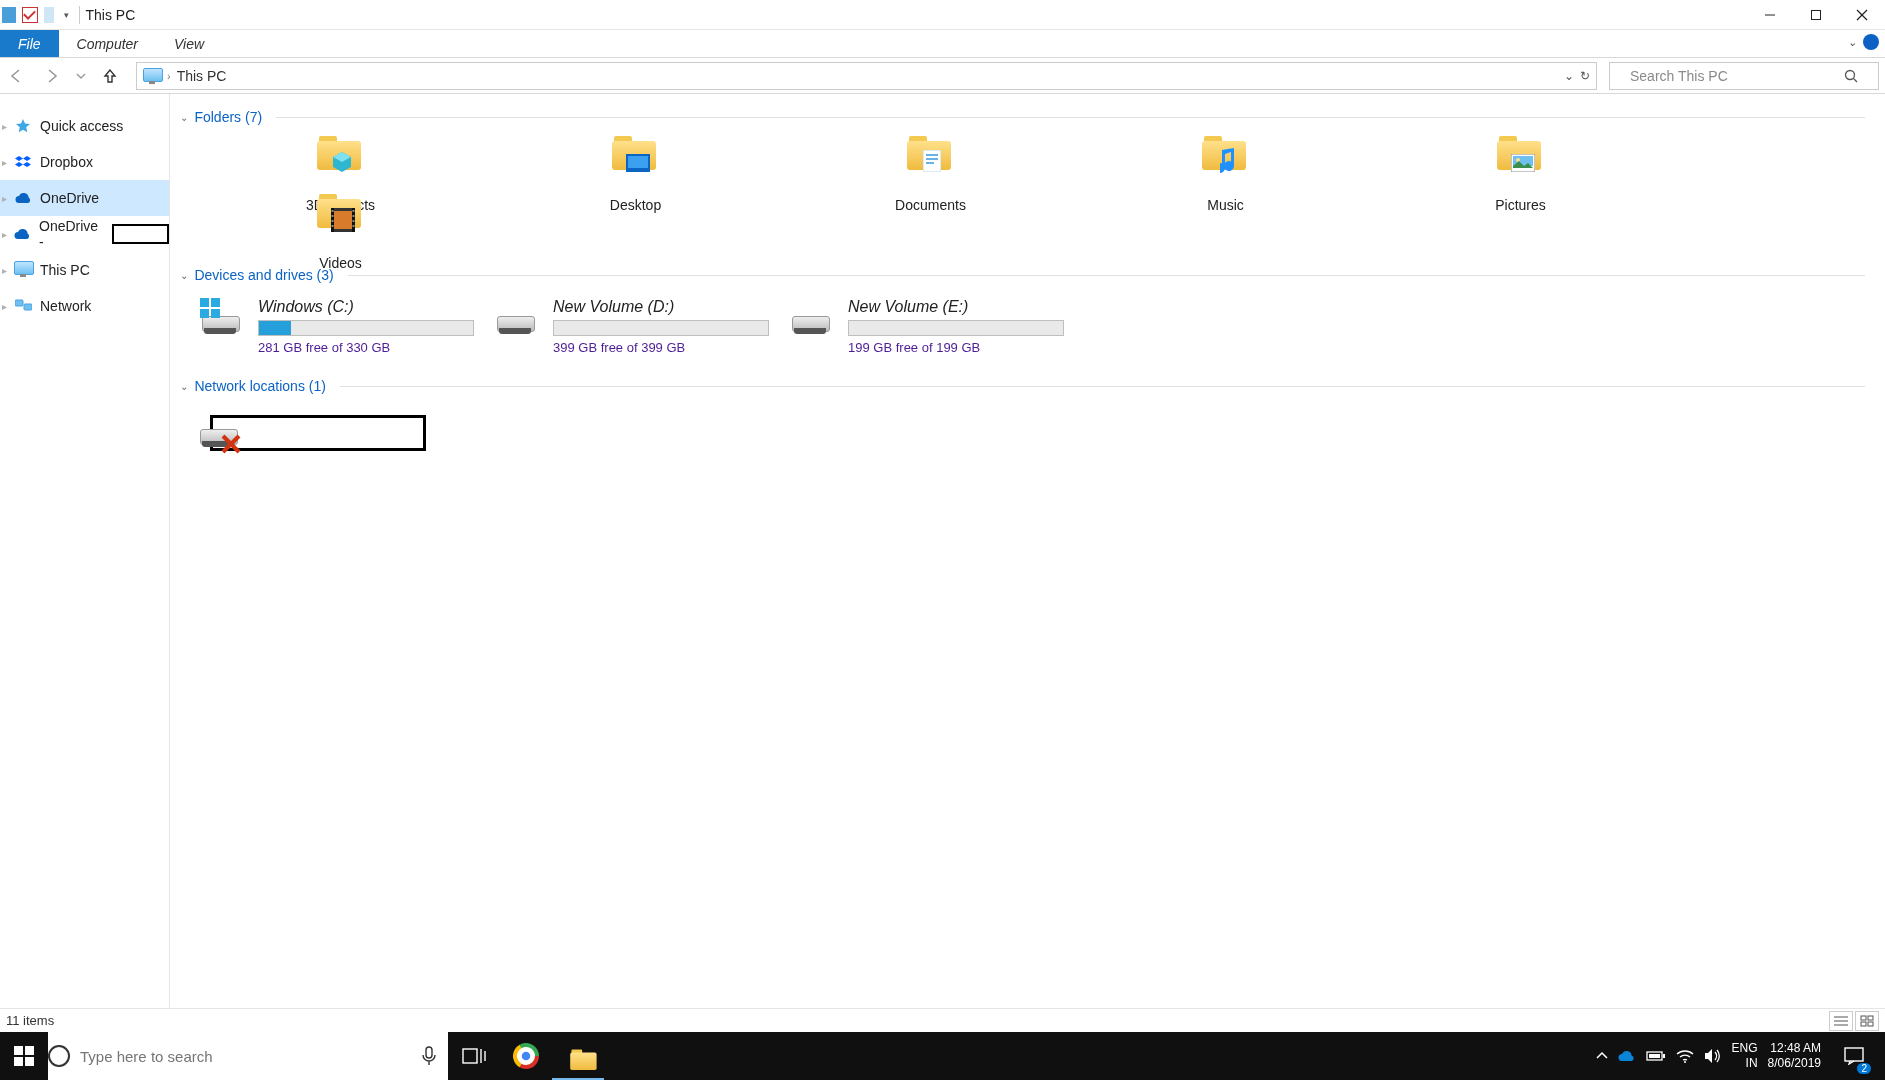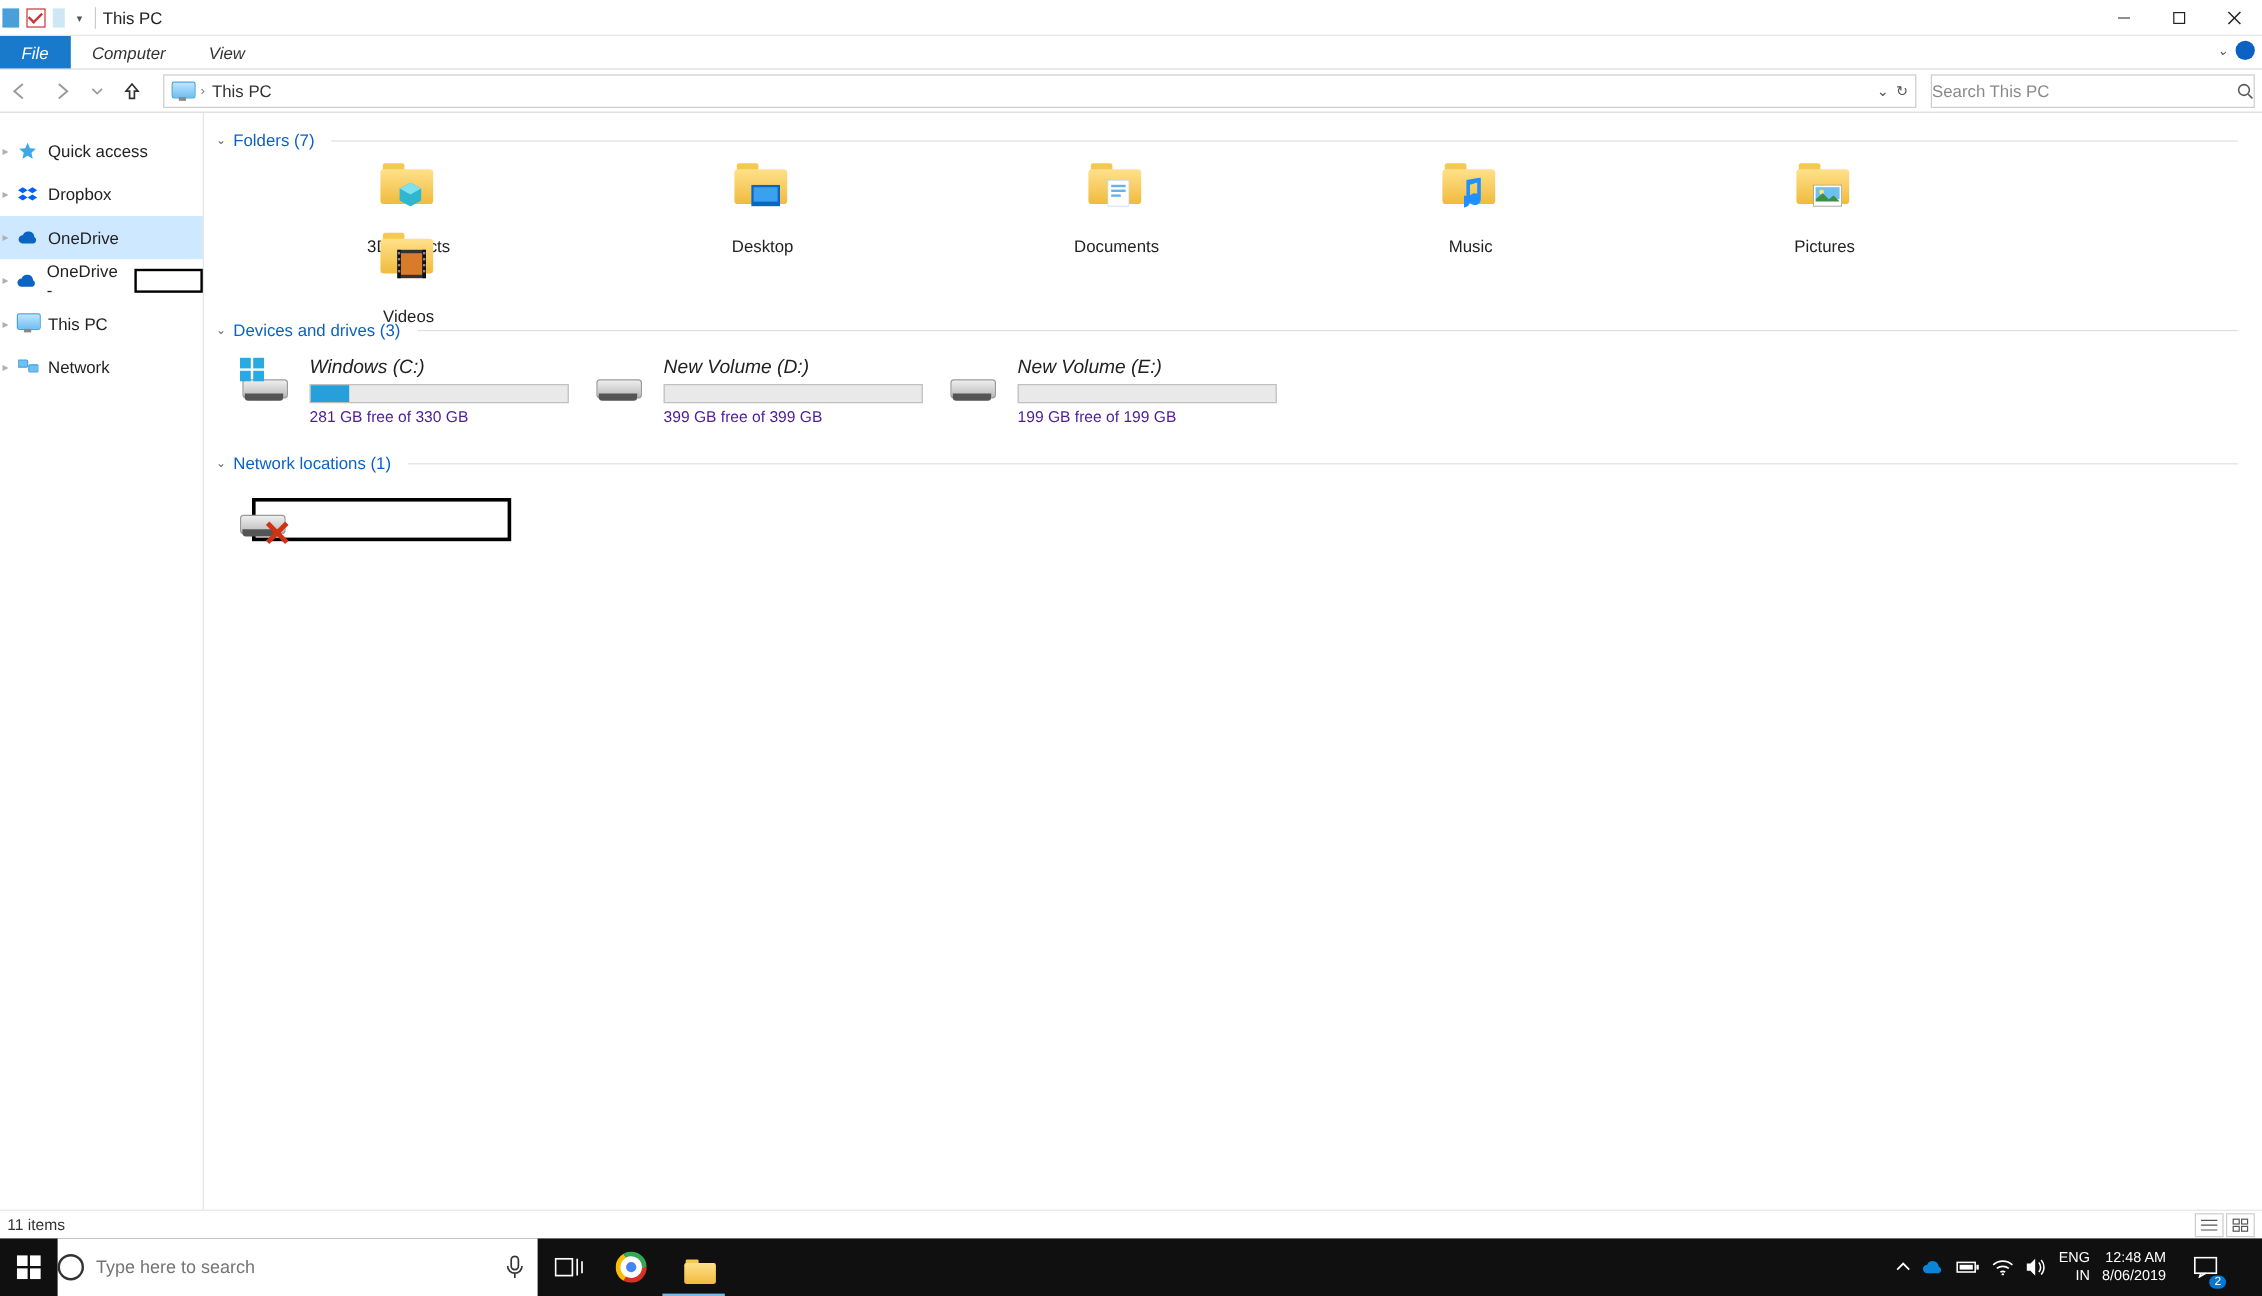--- a/index.html
+++ b/index.html
@@ -28,21 +28,21 @@
   .ribbon .rb-right .help { width:16px; height:16px; border-radius:50%; background:#0b62c4; }
 
   
   .navrow { height: 36px; display:flex; align-items:center; border-bottom:1px solid #d9d9d9; gap:4px; padding-right:6px;}
   .navrow .navbtn { width:32px; height:34px; display:flex; align-items:center; justify-content:center; color:#888;}
   .navrow .navbtn.active { color:#333;}
   .addrbar { flex:1; height:28px; border:1px solid #ccc; display:flex; align-items:center; gap:6px; padding:0 6px; font-size:14px; color:#333; margin-left:6px;}
   .addrbar .crumb-sep { color:#777; font-size:11px;}
   .addrbar .pcicon { width:18px; height:16px; }
   .addrbar .addrtail { margin-left:auto; display:flex; align-items:center; gap:6px; color:#555; font-size:12px;}
-  .searchbox { width:270px; height:28px; border:1px solid #ccc; display:flex; align-items:center; padding:0 0; font-size:14px; color:#777; justify-content:space-between; margin-left:8px;}
+  .searchbox { width:270px; height:28px; border:1px solid #ccc; display:flex; align-items:center; padding:0 20px; font-size:14px; color:#777; justify-content:space-between; margin-left:8px;}
   .searchbox input { border:none; outline:none; font-size:14px; color:#333; width: 210px;}
   .searchbox input::placeholder{color:#8a8a8a;}
 
   
   .body { display:flex; height: calc(100% - 30px - 28px - 36px - 24px - 48px); }
   .nav { width: 170px; border-right:1px solid #e5e5e5; padding-top:14px; font-size:14px; color:#222;}
   .nav .item { height:36px; display:flex; align-items:center; gap:8px; padding-left:14px; position:relative;}
   .nav .item.selected { background:#cde8ff;}
   .nav .item .caret { position:absolute; left:2px; color:#b0b0b0; font-size:10px;}
   .nav .icon { width:18px; height:18px; display:flex; align-items:center; justify-content:center;}
@@ -76,21 +76,21 @@
   .statusbar .spacer { flex:1; }
 
   
   .taskbar { position:absolute; left:0; right:0; bottom:0; height:48px; background:#101010; color:#fff; display:flex; align-items:center;}
   .taskbar .start { width:48px; height:48px; display:flex; align-items:center; justify-content:center;}
   .taskbar .search { flex:0 0 400px; height:48px; background:#fff; color:#555; display:flex; align-items:center; gap:10px; font-size:15px;}
   .taskbar .search .circle { width:22px; height:22px; border:2px solid #333; border-radius:50%;}
   .taskbar input.tasks { border:none; outline:none; font-size:15px; flex:1;}
   .taskbar .mic { color:#333; margin-right:12px; font-size:17px;}
   .taskbar .tbtn { width:52px; height:48px; display:flex; align-items:center; justify-content:center;}
-  .taskbar .tray { margin-left:auto; display:flex; align-items:center; height:48px; gap:10px; padding-right:24px; font-size:12px;}
+  .taskbar .tray { margin-left:auto; display:flex; align-items:center; height:48px; gap:10px; padding-right:8px; font-size:12px;}
   .taskbar .tray .col { display:flex; flex-direction:column; align-items:flex-end; line-height:1.25;}
   .taskbar .tray .action { width:46px; height:48px; display:flex; align-items:center; justify-content:center; position:relative;}
   .taskbar .tray .badge { position:absolute; right:6px; bottom:6px; background:#0078d7; color:#fff; border-radius:8px; font-size:10px; padding:0 4px;}
 
   
   .folder { width:44px; height:36px; position:relative;}
   .folder::before { content:""; position:absolute; left:2px; top:2px; width:18px; height:7px; background:#f3c94f; border-radius:2px 2px 0 0;}
   .folder::after { content:""; position:absolute; left:0; top:7px; width:44px; height:29px; background:linear-gradient(#ffe08a,#f0bb3e); border-radius:3px;}
   .folder .overlay { position:absolute; z-index:2; }
 

